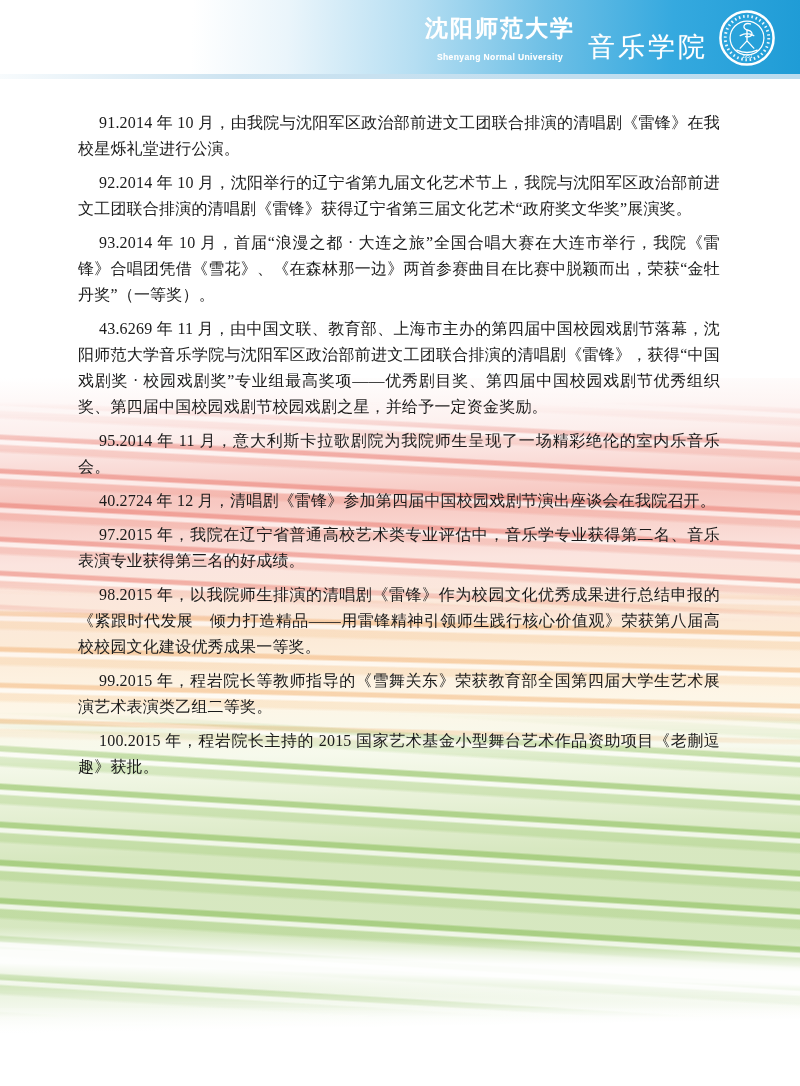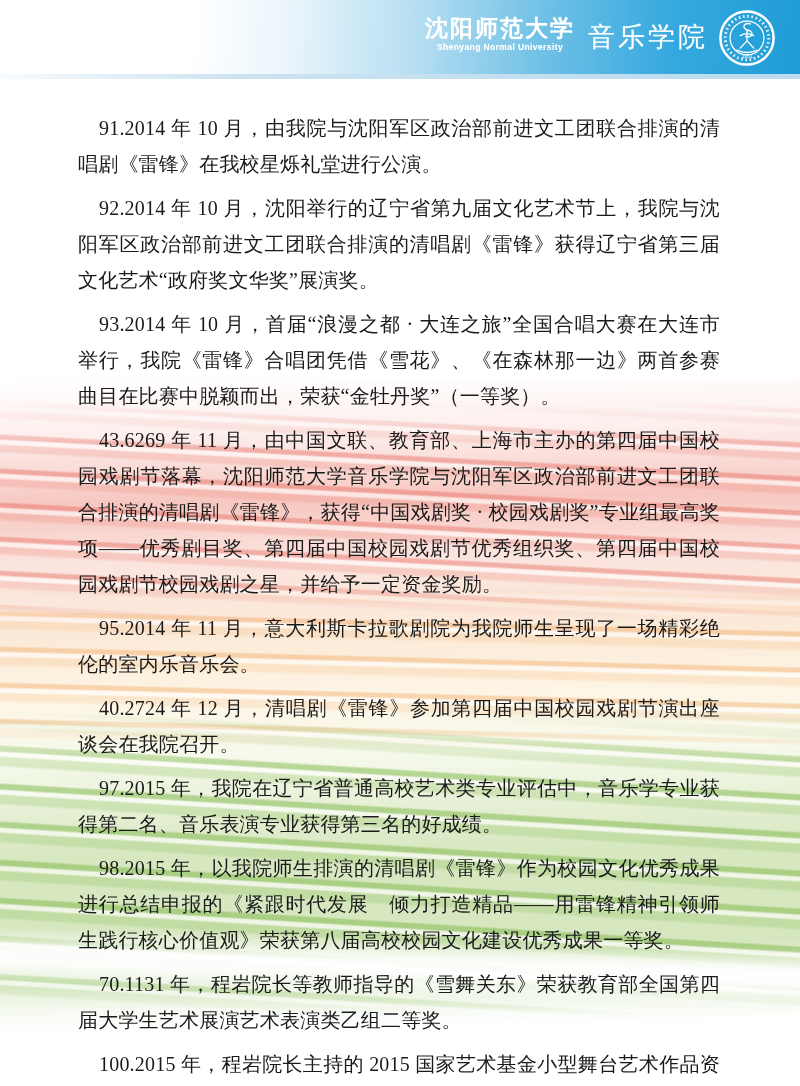--- a/index.html
+++ b/index.html
@@ -22,21 +22,21 @@
   }
   .brand {
     position:absolute; top:16px; right:92px;
     display:flex; align-items:flex-end; gap:13px; color:#ffffff;
     font-family:"Liberation Sans","DejaVu Sans",sans-serif;
     text-shadow:0 0 1px rgba(255,255,255,0.4);
     white-space:nowrap;
   }
   .uni-block { display:flex; flex-direction:column; align-items:center;justify-content:flex-end; }
   .uni-cn { font-size:23px; font-weight:bold; letter-spacing:2px; line-height:1.05; }
-  .uni-en { font-size:8.5px; font-weight:bold; letter-spacing:0.4px; margin-top:2px; }
+  .uni-en { font-size:8.5px; font-weight:bold; letter-spacing:0.4px; margin-top:12px; }
   .college-cn { font-size:27px; font-weight:normal; letter-spacing:3px; line-height:1; padding-bottom:1px; }
   .seal { position:absolute; top:9px; right:24px; width:58px; height:58px; }
 
   
   .bg { position:absolute; left:0; right:0; z-index:0; pointer-events:none; }
   .bg-wash {
     top:378px; height:655px;
     background:linear-gradient(179deg,
       rgba(255,255,255,0) 0%,
       rgba(246,200,193,0.30) 9%,
@@ -89,21 +89,21 @@
   }
 
   
   .doc {
     position:relative; z-index:1;
     padding:36px 80px 0 78px;
     color:#1a1a1a;
   }
   .doc p {
     margin:0 0 8px 0;
-    font-size:20px; line-height:36px;
+    font-size:16px; line-height:26px;
     text-align:justify; text-indent:21px;
     letter-spacing:0.2px;
   }
 </style>
 </head>
 <body>
 
 <div class="page">
 
   <div class="bg bg-wash"></div>
@@ -133,17 +133,17 @@
 
   <main class="doc">
     <p>91.2014 年 10 月，由我院与沈阳军区政治部前进文工团联合排演的清唱剧《雷锋》在我校星烁礼堂进行公演。</p>
     <p>92.2014 年 10 月，沈阳举行的辽宁省第九届文化艺术节上，我院与沈阳军区政治部前进文工团联合排演的清唱剧《雷锋》获得辽宁省第三届文化艺术“政府奖文华奖”展演奖。</p>
     <p>93.2014 年 10 月，首届“浪漫之都 · 大连之旅”全国合唱大赛在大连市举行，我院《雷锋》合唱团凭借《雪花》、《在森林那一边》两首参赛曲目在比赛中脱颖而出，荣获“金牡丹奖”（一等奖）。</p>
     <p>43.6269 年 11 月，由中国文联、教育部、上海市主办的第四届中国校园戏剧节落幕，沈阳师范大学音乐学院与沈阳军区政治部前进文工团联合排演的清唱剧《雷锋》，获得“中国戏剧奖 · 校园戏剧奖”专业组最高奖项——优秀剧目奖、第四届中国校园戏剧节优秀组织奖、第四届中国校园戏剧节校园戏剧之星，并给予一定资金奖励。</p>
     <p>95.2014 年 11 月，意大利斯卡拉歌剧院为我院师生呈现了一场精彩绝伦的室内乐音乐会。</p>
     <p>40.2724 年 12 月，清唱剧《雷锋》参加第四届中国校园戏剧节演出座谈会在我院召开。</p>
     <p>97.2015 年，我院在辽宁省普通高校艺术类专业评估中，音乐学专业获得第二名、音乐表演专业获得第三名的好成绩。</p>
     <p>98.2015 年，以我院师生排演的清唱剧《雷锋》作为校园文化优秀成果进行总结申报的《紧跟时代发展　倾力打造精品——用雷锋精神引领师生践行核心价值观》荣获第八届高校校园文化建设优秀成果一等奖。</p>
-    <p>70.1131 年，程岩院长等教师指导的《雪舞关东》荣获教育部全国第四届大学生艺术展演艺术表演类乙组二等奖。</p>
+    <p>99.2015 年，程岩院长等教师指导的《雪舞关东》荣获教育部全国第四届大学生艺术展演艺术表演类乙组二等奖。</p>
     <p>100.2015 年，程岩院长主持的 2015 国家艺术基金小型舞台艺术作品资助项目《老蒯逗趣》获批。</p>
   </main>
 
 </div>
 
 </body></html>

